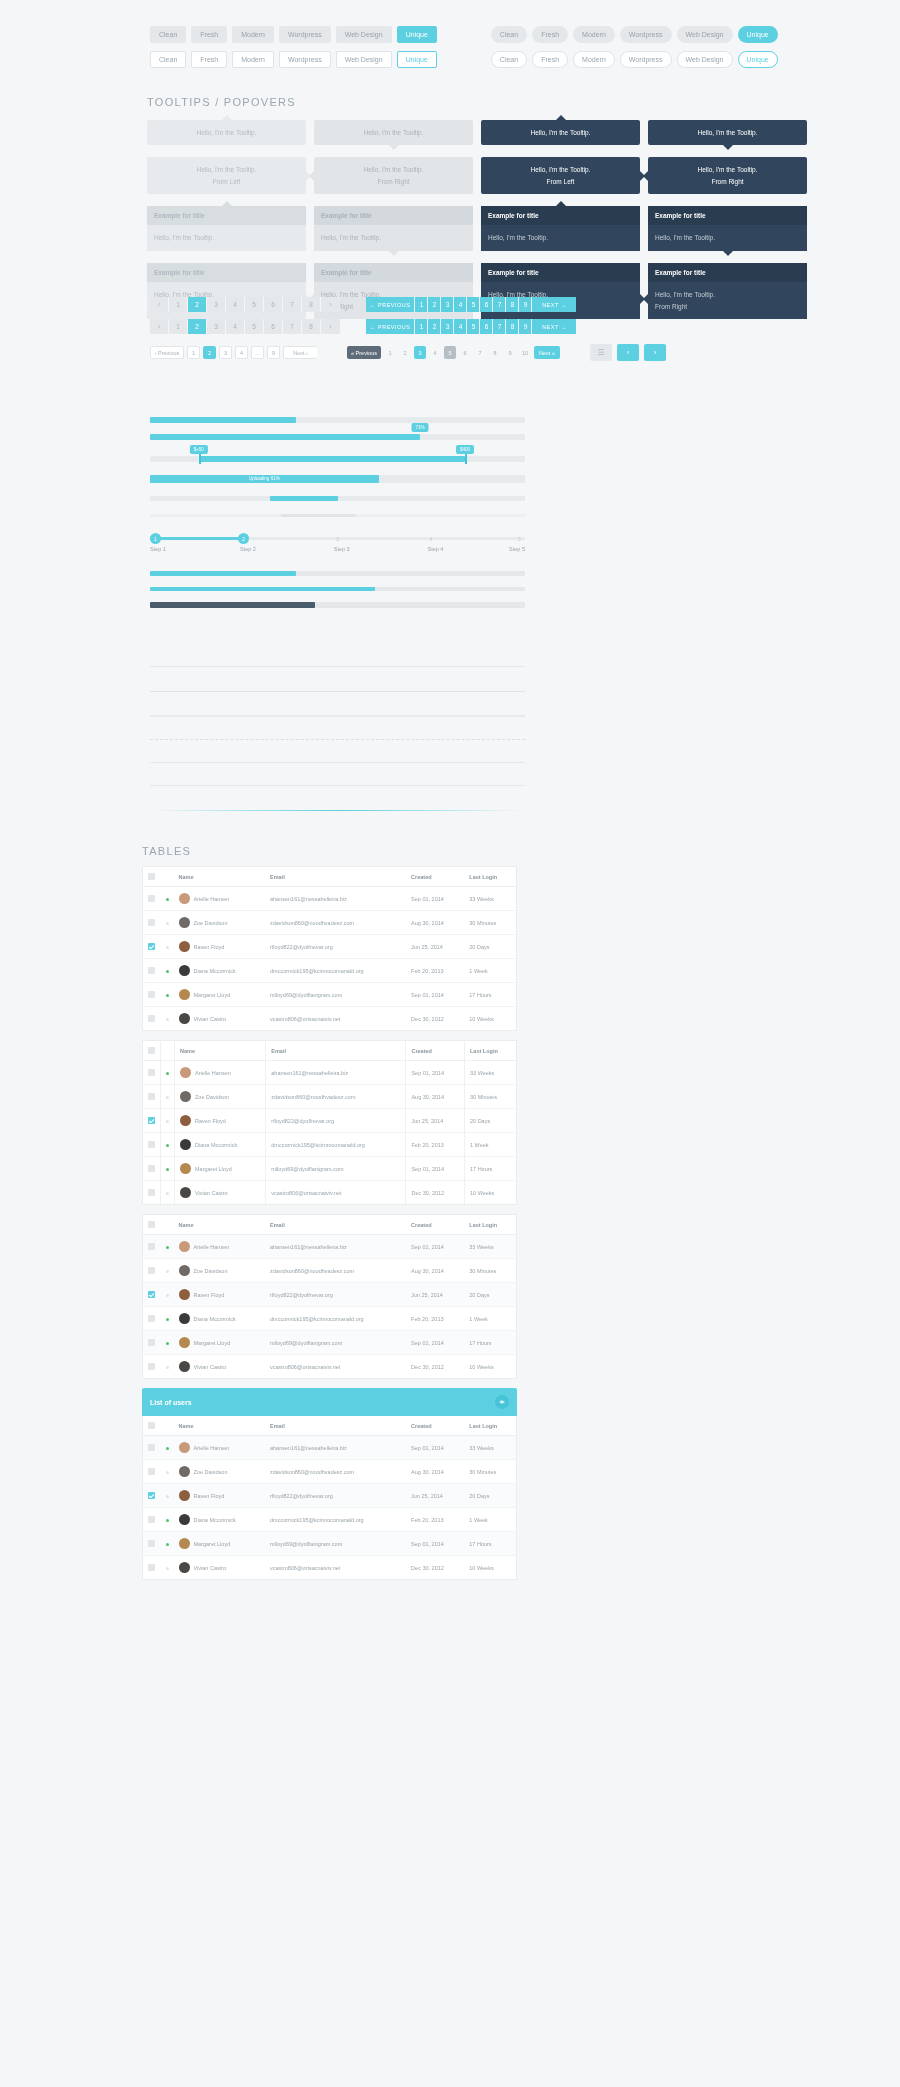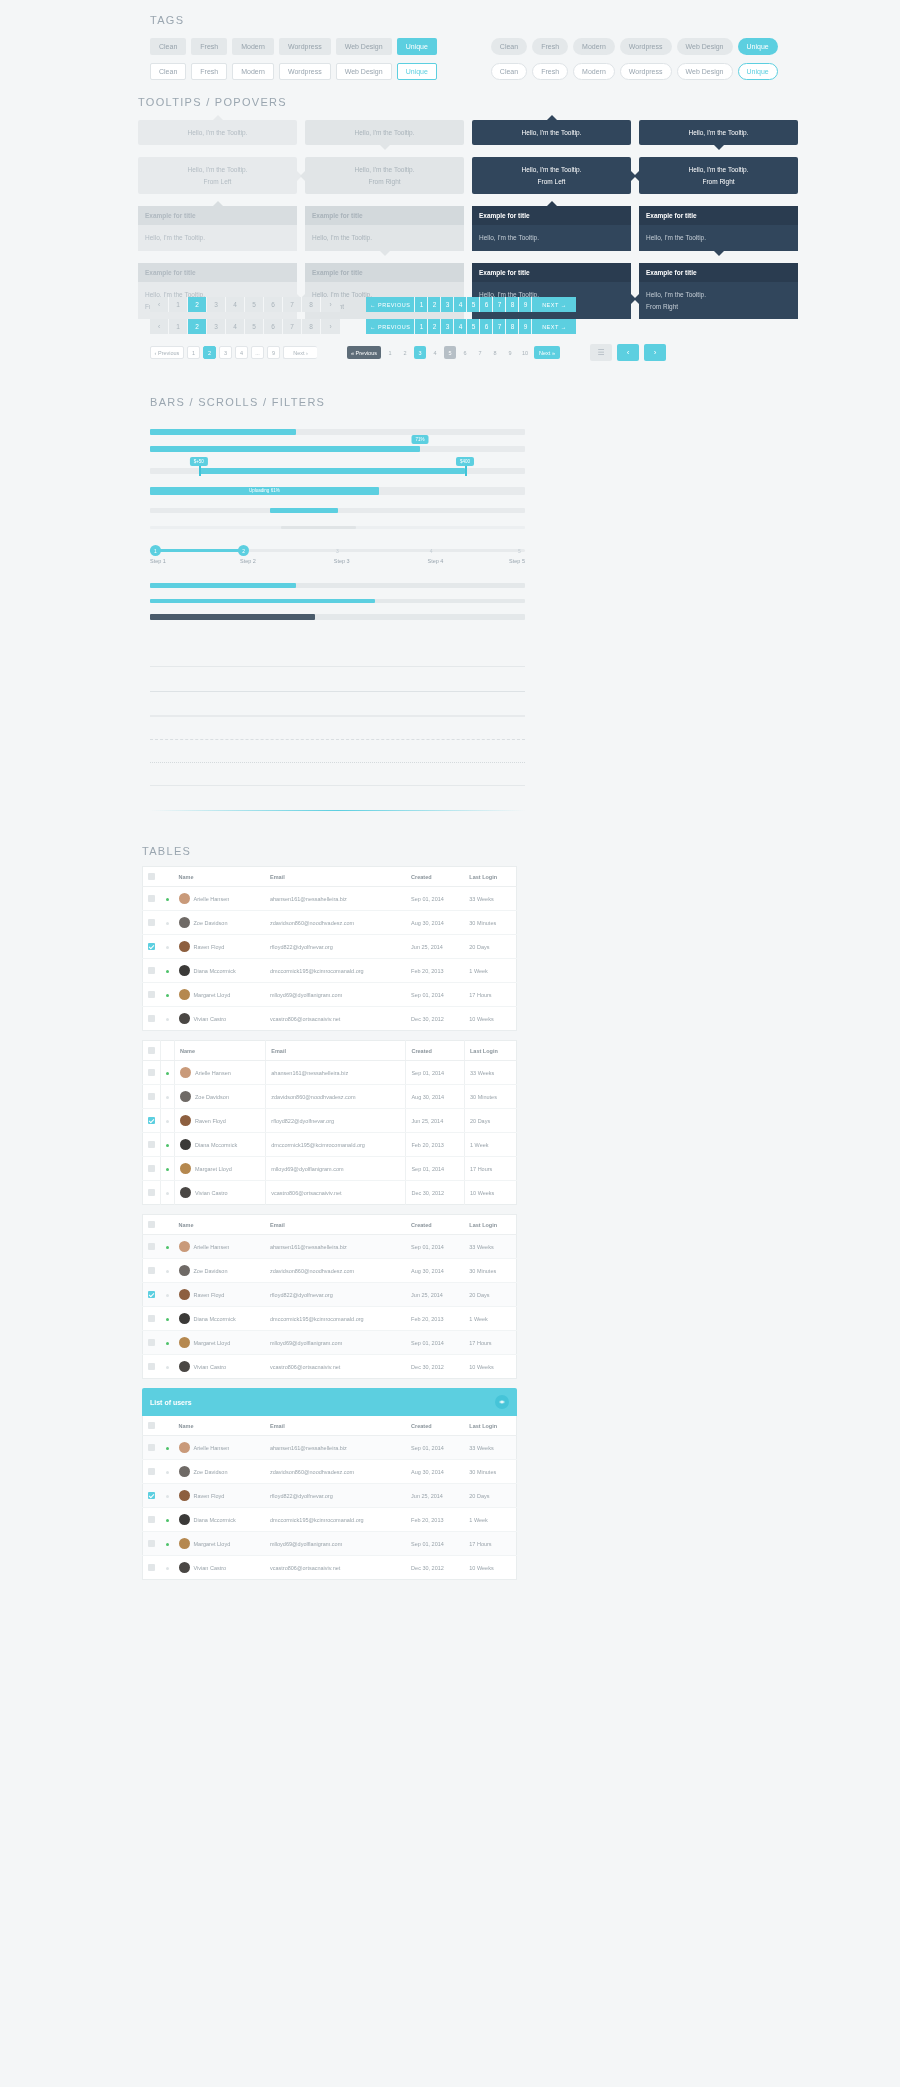--- a/index.html
+++ b/index.html
@@ -28,21 +28,21 @@
     font-size:7px; padding:4px 8px; border-radius:2px;
     background:#e4e8ea; color:#97a3ac; white-space:nowrap; line-height:1;
     border:1px solid transparent;
   }
   .tag.round { border-radius:9px; }
   .tag.outline { background:#fff; border:1px solid #dfe4e7; color:#9aa6b0; }
   .tag.active { background:#5ccfe0; color:#fff; }
   .tag.outline.active { background:#fff; border-color:#5ccfe0; color:#5ccfe0; }
 
   
-  #tooltips-section { position:absolute; left:138px; top:96px; width:660px; }
+  #tooltips-section { position:absolute; left:147px; top:96px; width:660px; }
   .tt-grid { display:grid; grid-template-columns:repeat(4, 1fr); gap:8px 8px; margin-top:12px; }
   .tt {
     position:relative; border-radius:2px; font-size:6.5px; line-height:1.75;
     padding:7px 6px; text-align:center;
   }
   .tt.light { background:#e7eaec; color:#b3bcc3; }
   .tt.light2 { background:#e1e5e7; color:#aab4bb; }
   .tt.dark { background:#31465c; color:#ffffff; }
   .tt .arrow { position:absolute; width:0; height:0; }
   .tt.light .arrow.up { border-left:5px solid transparent; border-right:5px solid transparent; border-bottom:5px solid #e7eaec; top:-5px; left:50%; margin-left:-5px; }
@@ -180,21 +180,20 @@
   .tbl-head-bar .gear {
     width:14px; height:14px; border-radius:50%; background:#46c4d8;
     display:flex; align-items:center; justify-content:center; font-size:8px; color:#fff;
   }
   .tbl.attached { margin-top:0; border-top:none; border-radius:0 0 2px 2px; }
 </style>
 </head>
 <body>
 
 <div id="tags-section">
-  <div class="sec-title">TAGS</div>
   <div class="tag-grid">
     <div class="tag-col">
       <div class="tag-row">
         <span class="tag">Clean</span>
         <span class="tag">Fresh</span>
         <span class="tag">Modern</span>
         <span class="tag">Wordpress</span>
         <span class="tag">Web Design</span>
         <span class="tag active">Unique</span>
       </div>
@@ -420,21 +419,20 @@
         <span class="sq g">☰</span>
         <span class="sq c">‹</span>
         <span class="sq c">›</span>
       </div>
     </div>
 
   </div>
 </div>
 
 <div id="bars-section">
-  <div class="sec-title">BARS / SCROLLS / FILTERS</div>
   <div class="bars">
 
     <div style="margin-top:9px;">
       <div class="track">
         <div class="fill" id="f1" style="width: 39%;"></div>
       </div>
     </div>
 
     <div style="margin-top:11px; position:relative;">
       <div class="track">

